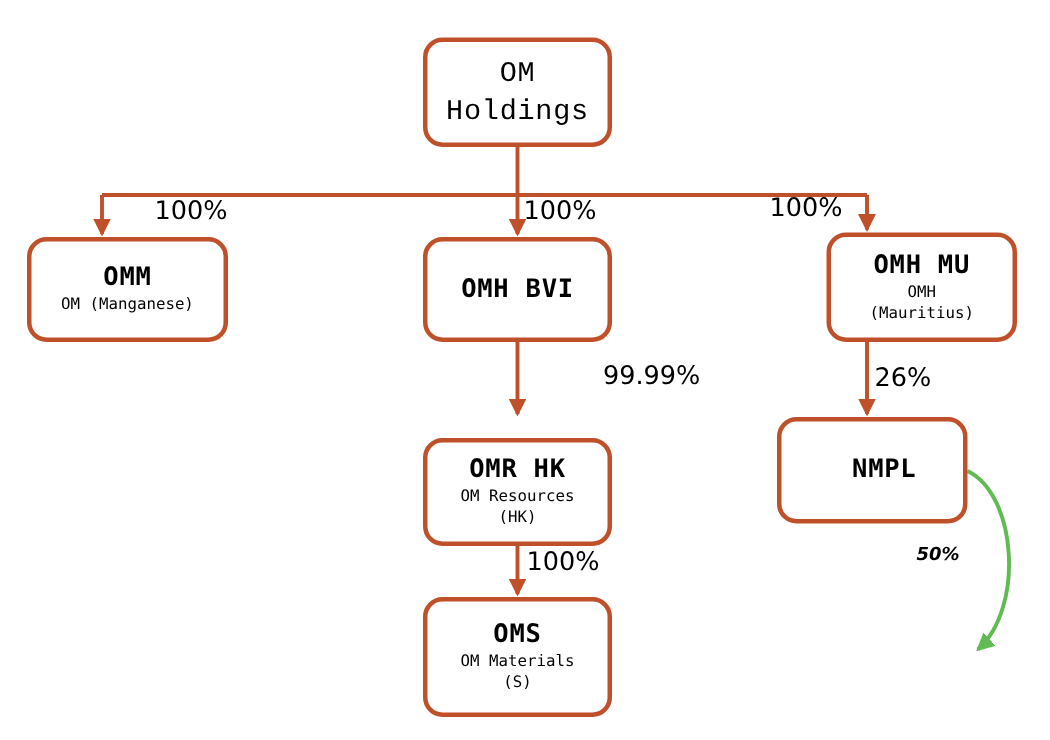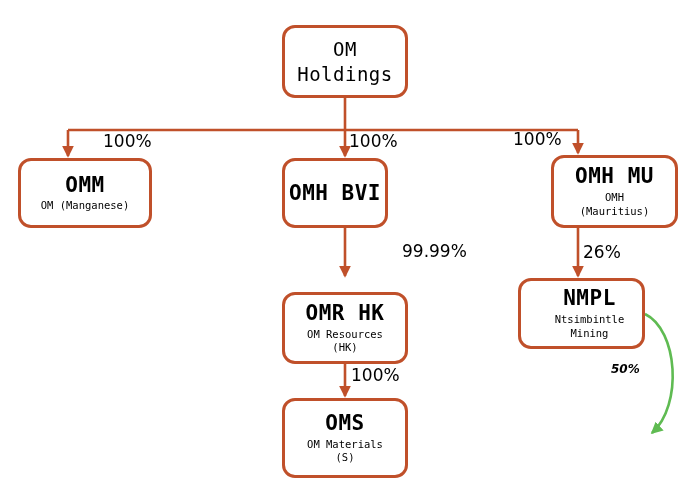--- a/index.html
+++ b/index.html
@@ -36,29 +36,30 @@
     flex-direction: column;
     align-items: center;
     justify-content: center;
     text-align: center;
     color: #000000;
     z-index: 3;
   }
   .node-title {
     font-family: "DejaVu Sans Mono", monospace;
     font-weight: bold;
-    font-size: 21px;
+    font-size: 17px;
     line-height: 1.18;
     letter-spacing: 0.5px;
     white-space: pre;
   }
   .node-title.big {
     font-size: 19px;
     line-height: 1.28;
     font-weight: normal;
+    font-family: Liberation Mono, monospace;
   }
   .node-sub {
     font-family: "DejaVu Sans Mono", monospace;
     font-size: 10.5px;
     line-height: 1.32;
     letter-spacing: 0px;
     margin-top: 2px;
     white-space: pre;
   }
   .edge-label {
@@ -112,40 +113,38 @@
   <div class="node" id="node-om-holdings" style="left:282px; top:25px; width:126px; height:73px;">
     <div class="node-title big">OM
 Holdings</div>
   </div>
 
   <div class="node" id="node-omm" style="left:18px; top:158px; width:134px; height:70px;">
     <div class="node-title">OMM</div>
     <div class="node-sub">OM (Manganese)</div>
   </div>
 
-  <div class="node" id="node-omh-bvi" style="left:282px; top:158px; width:106px; height:70px;">
+  <div class="node" id="node-omh-bvi" style="left:282px; top:158px; width:126px; height:70px;">
     <div class="node-title">OMH BVI</div>
   </div>
 
   <div class="node" id="node-omh-mu" style="left:518px; top:155px; width:127px; height:73px;margin-left:33px;">
     <div class="node-title">OMH MU</div>
     <div class="node-sub">OMH
 (Mauritius)</div>
   </div>
 
   <div class="node" id="node-omr-hk" style="left:282px; top:292px; width:126px; height:72px;">
     <div class="node-title">OMR HK</div>
     <div class="node-sub">OM Resources
 (HK)</div>
   </div>
 
   <div class="node" id="node-nmpl" style="left:518px; top:278px; width:127px; height:71px;padding-left:16px;">
     <div class="node-title">NMPL</div>
-    <div class="node-sub">Ntsimbintle
-Mining</div>
   </div>
 
   <div class="node" id="node-oms" style="left:282px; top:398px; width:126px; height:80px;">
     <div class="node-title">OMS</div>
     <div class="node-sub">OM Materials
 (S)</div>
   </div>
 
 
   <div class="edge-label" style="left:103px; top:131px;">100%</div>

